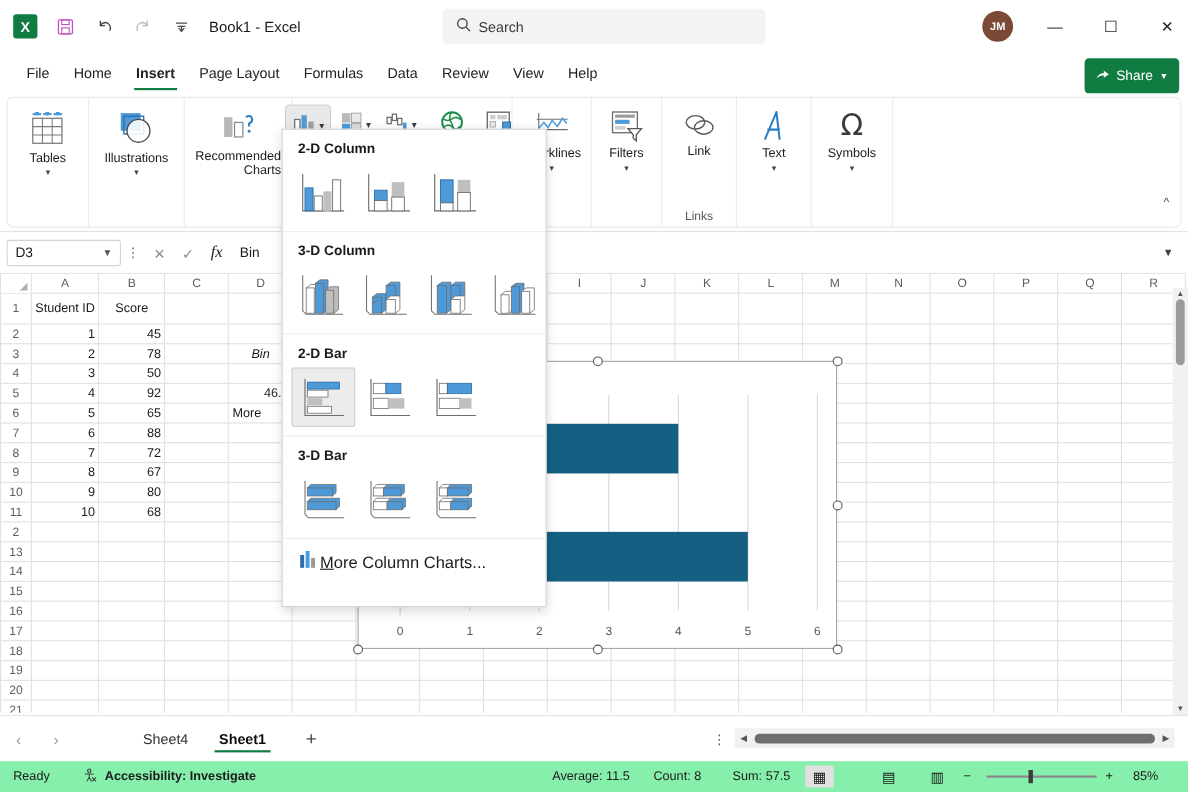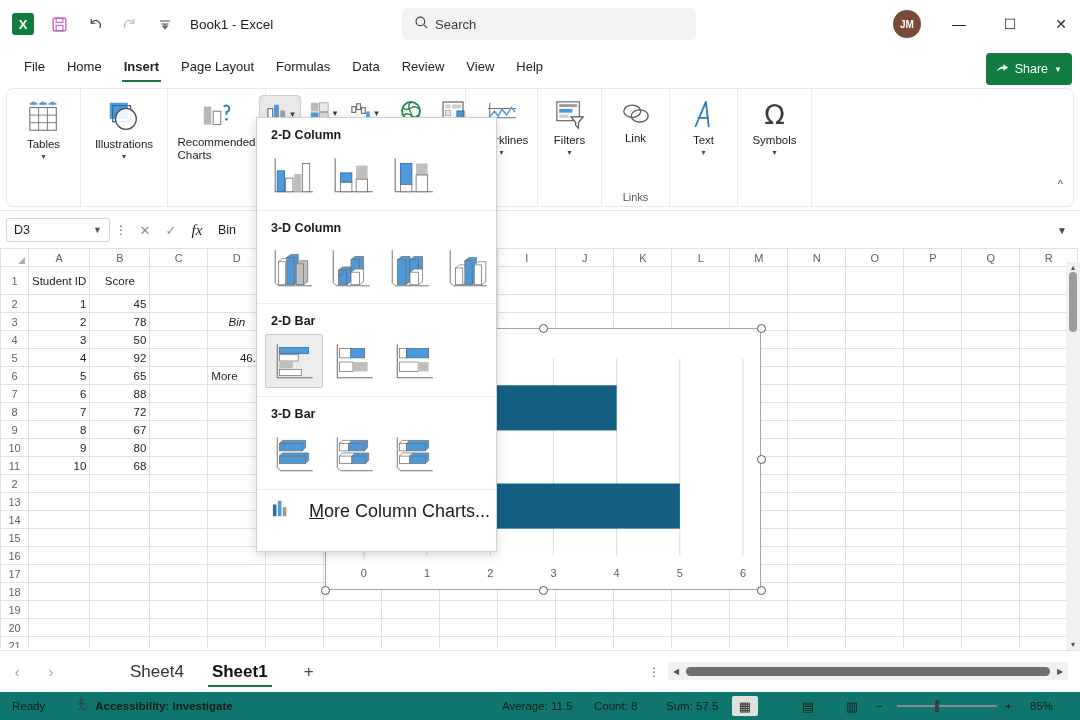--- a/index.html
+++ b/index.html
@@ -86,21 +86,21 @@
   }
   .rgroup:last-child { border-right: none; }
   .rg-name {
     position: absolute; bottom: 3px; left: 0; right: 0; text-align: center;
     font-size: 11px; color: #595959;
   }
   .ritem {
     display: flex; flex-direction: column; align-items: center;
     justify-content: flex-start; padding: 4px 6px; min-width: 54px;
   }
-  .ritem .lbl { font-size: 11.5px; color: #1b1b1b; text-align: left; line-height: 13px; margin-top: 3px; }
+  .ritem .lbl { font-size: 11.5px; color: #1b1b1b; text-align: right; line-height: 13px; margin-top: 3px; }
   .ritem .chev { font-size: 8px; color: #444; line-height: 9px; margin-top: 1px; }
   .icon-sq { display: flex; align-items: center; justify-content: center; }
 
   .charts-row { display: flex; align-items: flex-start; gap: 2px; }
   .chart-btn {
     display: flex; align-items: center; gap: 2px; padding: 4px 5px;
     border-radius: 4px;
   }
   .chart-btn.selected { background: #e8e8e8; border: 1px solid #cfcfcf; }
   .chart-btn .chev { font-size: 9px; color: #3b3b3b; }
@@ -179,53 +179,53 @@
   .dd-head {
     font-size: 12.5px; font-weight: bold; color: #1b1b1b; padding: 4px 0 6px 14px;
   }
   .dd-items { display: flex; padding-left: 8px; gap: 2px; }
   .dd-item {
     width: 58px; height: 54px; display: flex; align-items: center; justify-content: center;
     border: 1px solid transparent; border-radius: 2px;
   }
   .dd-item.selected { background: #ececec; border: 1px solid #c9c9c9; }
   .dd-more {
-    display: flex; align-items: center; gap: 18px; padding: 10px 0 8px 14px;
-    font-size: 18px; color: #1b1b1b;
+    display: flex; align-items: center; gap: 0; padding: 10px 0 8px 14px;
+    font-size: 15px; color: #1b1b1b;
   }
   .dd-more u { text-decoration: underline; }
 
   
   .tabbar {
     position: absolute; top: 650px; left: 0; width: 1080px; height: 42px;
     background: #fff; border-top: 1px solid #e3e3e3;
     display: flex; align-items: center;
   }
   .nav-arrow { width: 34px; text-align: center; color: #9a9a9a; font-size: 14px; }
   .sheet-tab {
-    font-size: 17px; color: #333; padding: 7px 14px; position: relative;
+    font-size: 13px; color: #333; padding: 7px 14px; position: relative;
   }
   .sheet-tab.active { color: #0f0f0f; font-weight: 600; }
   .sheet-tab.active::after {
     content: ""; position: absolute; left: 10px; right: 10px; bottom: 2px;
     height: 2px; background: #107c41;
   }
   .add-sheet { margin-left: 22px; font-size: 17px; color: #444; }
   .hdots { position: absolute; left: 648px; color: #5a5a5a; font-size: 12px; }
   .hscroll {
     position: absolute; left: 668px; top: 11px; width: 400px; height: 18px;
     background: #f1f1f1; border-radius: 2px; display: flex; align-items: center;
   }
   .hs-arrow { width: 16px; text-align: center; font-size: 8px; color: #555; }
   .hs-thumb { flex: 1; height: 9px; background: #6e6e6e; border-radius: 5px; margin: 0 2px; }
 
   
   .statusbar {
     position: absolute; top: 692px; left: 0; width: 1080px; height: 28px;
-    background: #0f766e; display: flex; align-items: center;
+    background: #86efac; display: flex; align-items: center;
     font-size: 11.5px; color: #1b1b1b;
   }
   .sb-ready { margin-left: 12px; }
   .sb-acc { margin-left: 30px; font-weight: bold; display: flex; align-items: center; gap: 6px; }
   .sb-stat { position: absolute; font-size: 11.5px; }
   .vbtn {
     position: absolute; width: 26px; height: 20px;
     display: flex; align-items: center; justify-content: center;
     font-size: 13px; color: #1b1b1b;
   }

